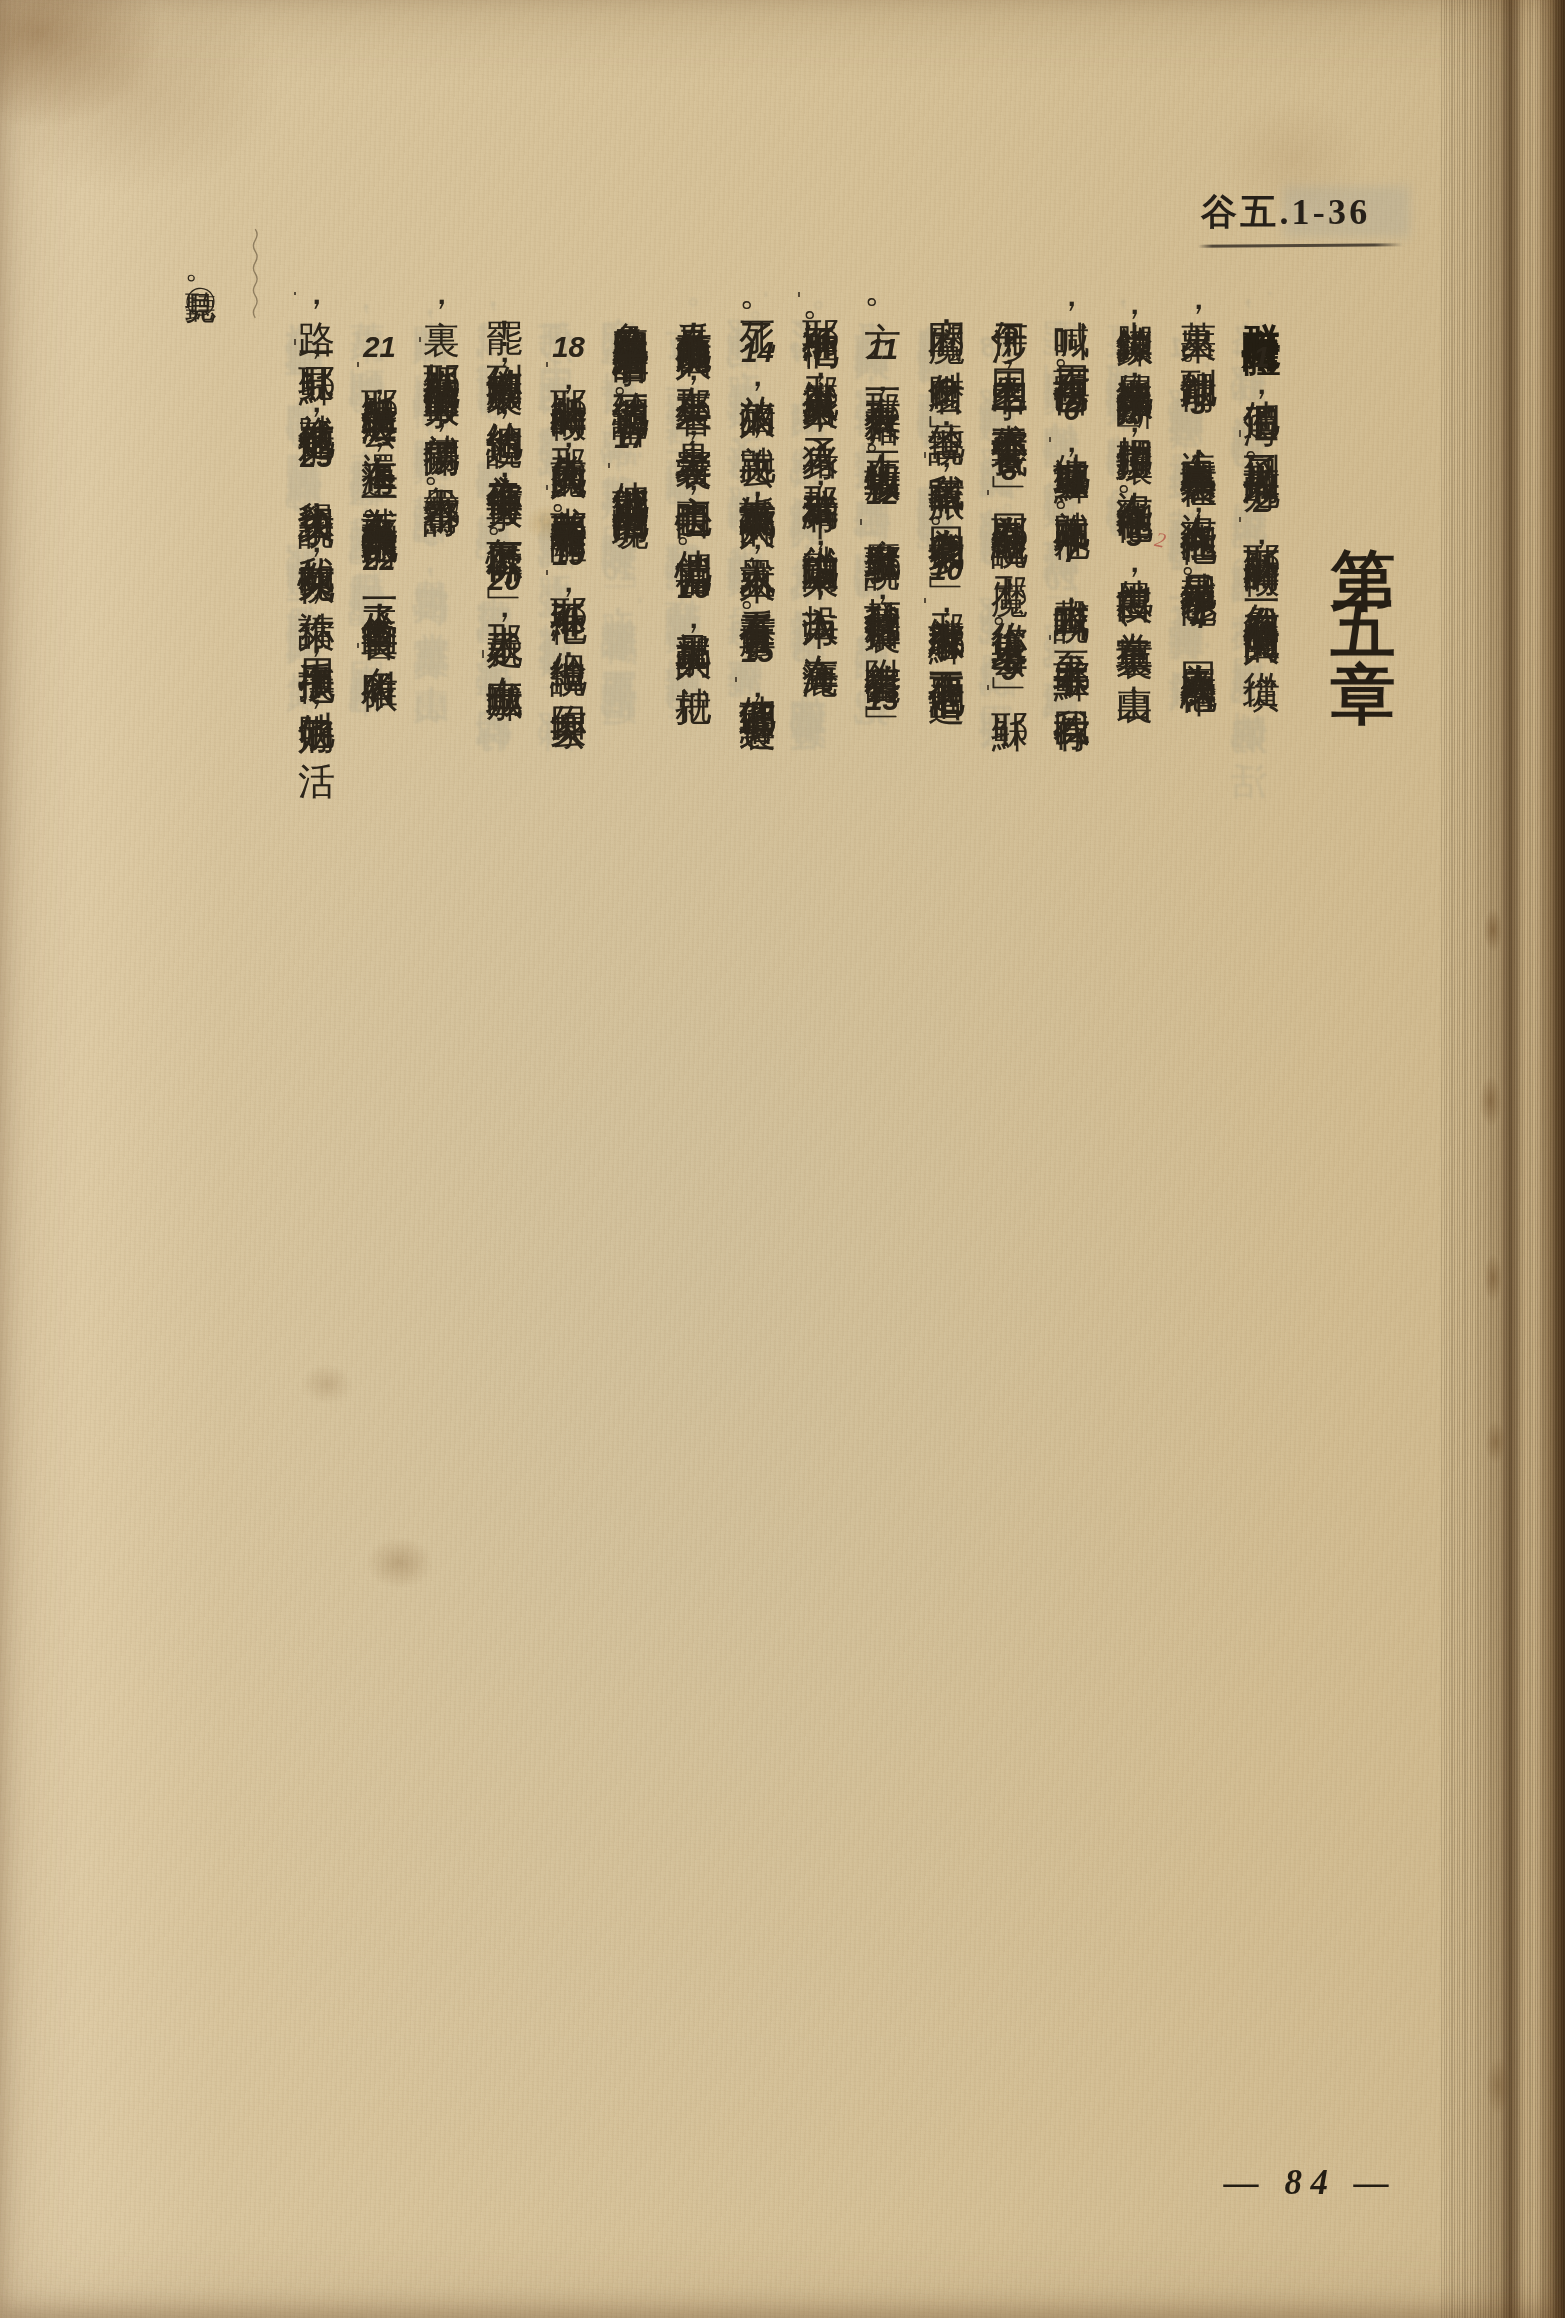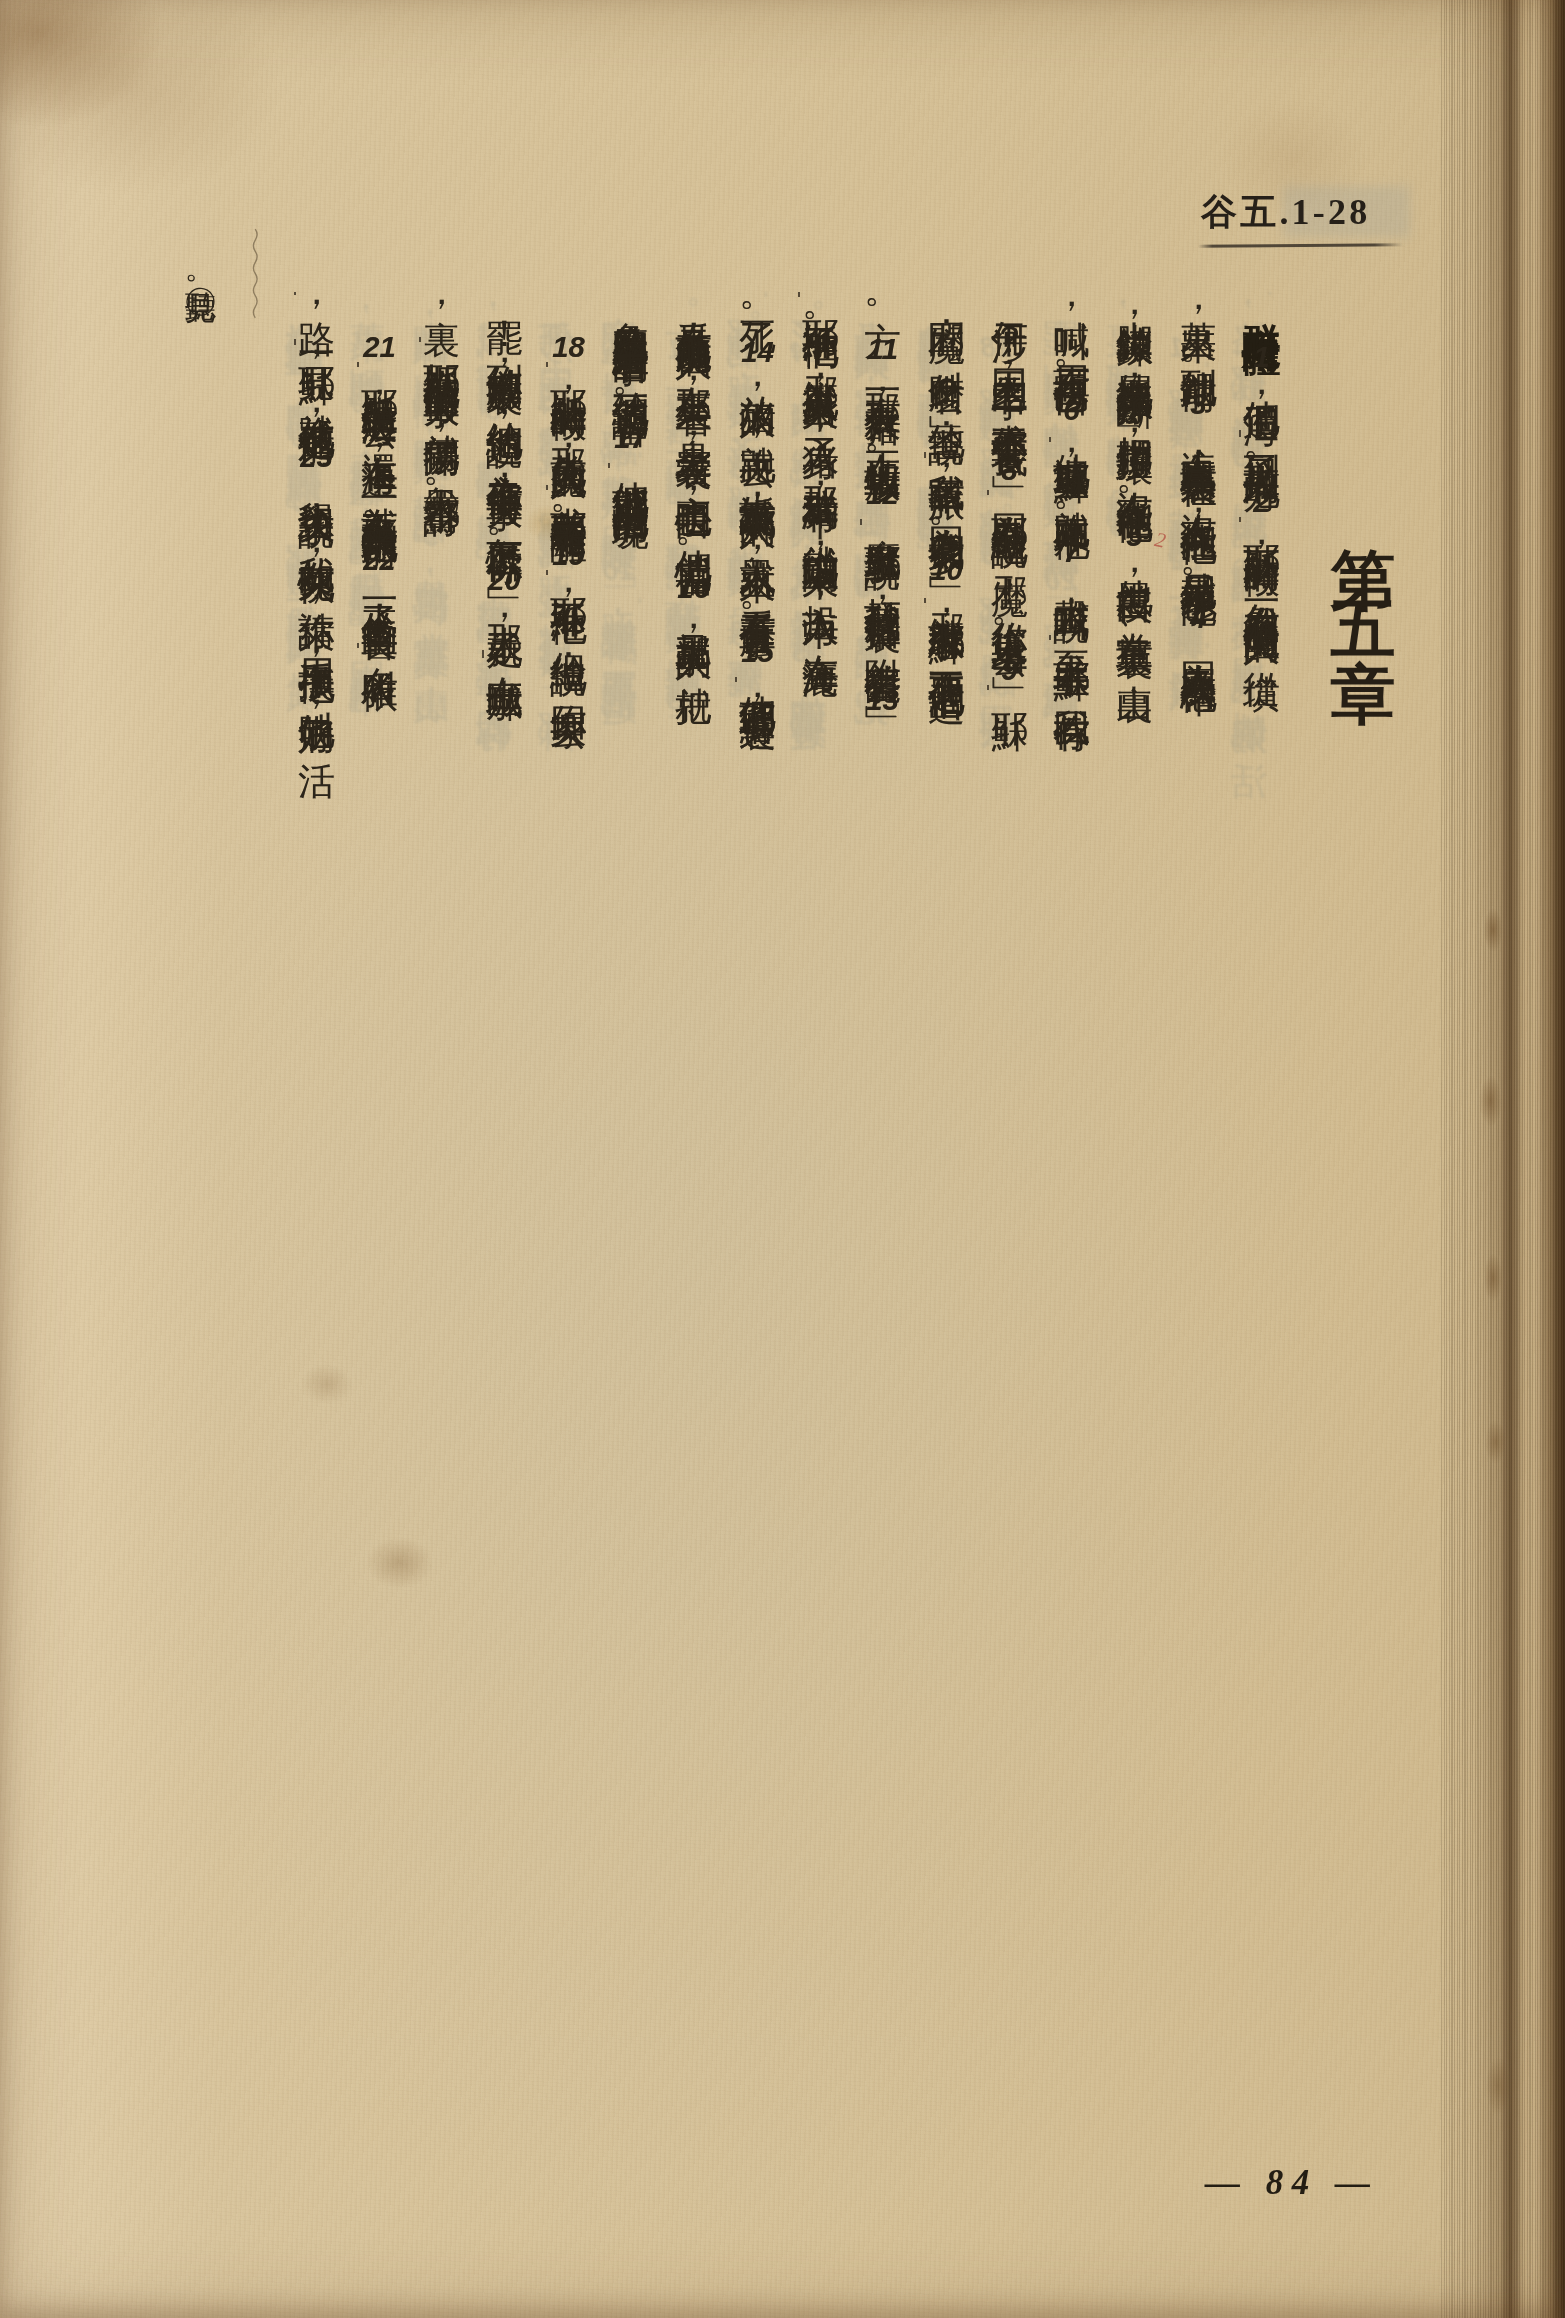--- a/index.html
+++ b/index.html
@@ -88,21 +88,21 @@
   .pn{border-left:2.1px solid rgba(56,46,34,.82);}
   .footnote{
     position:absolute;left:179px;top:264px;
     writing-mode:vertical-rl;text-orientation:mixed;
     font-size:32px;letter-spacing:2.1px;color:#2c251a;
   }
   .wavy-mark{position:absolute;left:251px;top:228px;opacity:.65;}
   .page-number{
     position:absolute;left:1205px;top:2163px;width:211px;
     font-size:35px;font-weight:700;font-style:italic;letter-spacing:8.5px;
-    color:#231d13;white-space:nowrap;
+    text-align:center;color:#231d13;white-space:nowrap;
   }
   .handwritten{
     position:absolute;left:1155px;top:528px;
     font-size:21px;font-style:italic;color:#b0453a;opacity:.7;
     transform:rotate(12deg);font-family:"Liberation Serif",serif;
   }
 </style>
 </head>
 <body>
 
@@ -125,21 +125,21 @@
       <div class="col" style="left: 482px;"><span>罷！到你的親族那裏，給他們述說，主為你做了何等大事，怎麼可憐了你。」<span class="vn">20</span>那人就走了，在<span class="pn">十城區</span>那</span></div>
       <div class="col" style="left: 419px;"><span>裏，把<span class="pn">耶穌</span>為他所做的何等大事，就傳揚開了，衆人㊀都驚訝。</span></div>
       <div class="col indent" style="left: 357px;"><span><span class="vn">21</span><span class="pn">耶穌</span>坐船又渡過海去，還在海邊上，就有許多人聚集到他跟前。<span class="vn">22</span>來了一位會堂的會長，名叫<span class="pn">雅依</span></span></div>
       <div class="col" style="left: 294px;"><span><span class="pn">路</span>，一見<span class="pn">耶穌</span>，就跪伏在他足前，<span class="vn">23</span>懇切央求說：「我的女兒快死，請你來，用手撫摸他，叫他病好了，活</span></div>
     </div>
   </div>
 
 <div class="ink-layer" id="ink-layer">
 
   <div class="ref-smudge"></div>
-  <div class="ref-header">谷五.1-28</div>
+  <div class="ref-header">谷五.1-36</div>
   <div class="ref-underline"></div>
 
   <div class="chapter-title">第五章</div>
 
   <div id="columns">
       <div class="col" style="left: 1239px;"><span class="sect">群魔附體</span><span><span class="vn">1</span>他們過了海，到了<span class="pn">日拉撒</span>人的地方。<span class="vn">2</span><span class="pn">耶穌</span>下船的時候，忽然有一個邪魔附體的人，從墳</span></div>
       <div class="col" style="left: 1176px;"><span>墓出來，到他跟前。<span class="vn">3</span>這人向來在墳墓裏居住，沒有人能捆住他，就是用鎖鍊也不能。<span class="vn">4</span>因為人屢次給他帶</span></div>
       <div class="col" style="left: 1112px;"><span>上脚鐐鎖鍊，他屢次把鎖鍊掙斷了，把脚鐐扭壞了，沒有人能制住他。<span class="vn">5</span>他黑夜白日，常在墳墓裏、山裏，</span></div>
       <div class="col" style="left: 1049px;"><span>喊叫，用石頭打傷自己。<span class="vn">6</span>他遠遠望見<span class="pn">耶穌</span>，就跑來叩拜他。<span class="vn">7</span>大聲喊叫說：「至上天主子<span class="pn">耶穌</span>！我同你有</span></div>
       <div class="col" style="left: 987px;"><span>何干涉？因天主的名字，求你不要苦害我！」<span class="vn">8</span>因為<span class="pn">耶穌</span>纔給他說：「邪魔！你從這人身上出去。」<span class="vn">9</span><span class="pn">耶穌</span></span></div>

